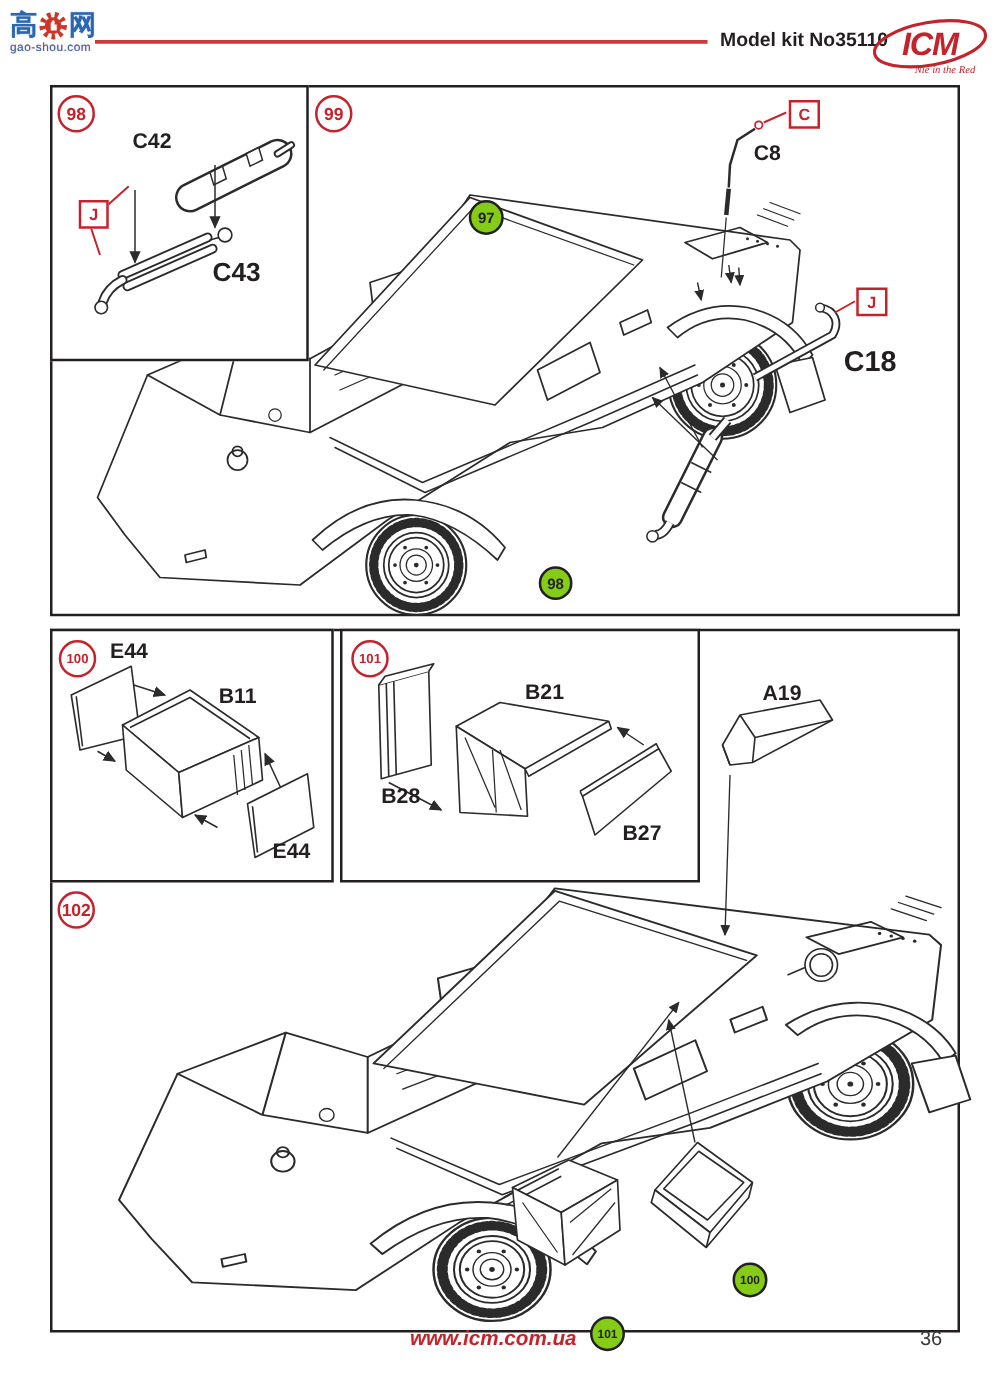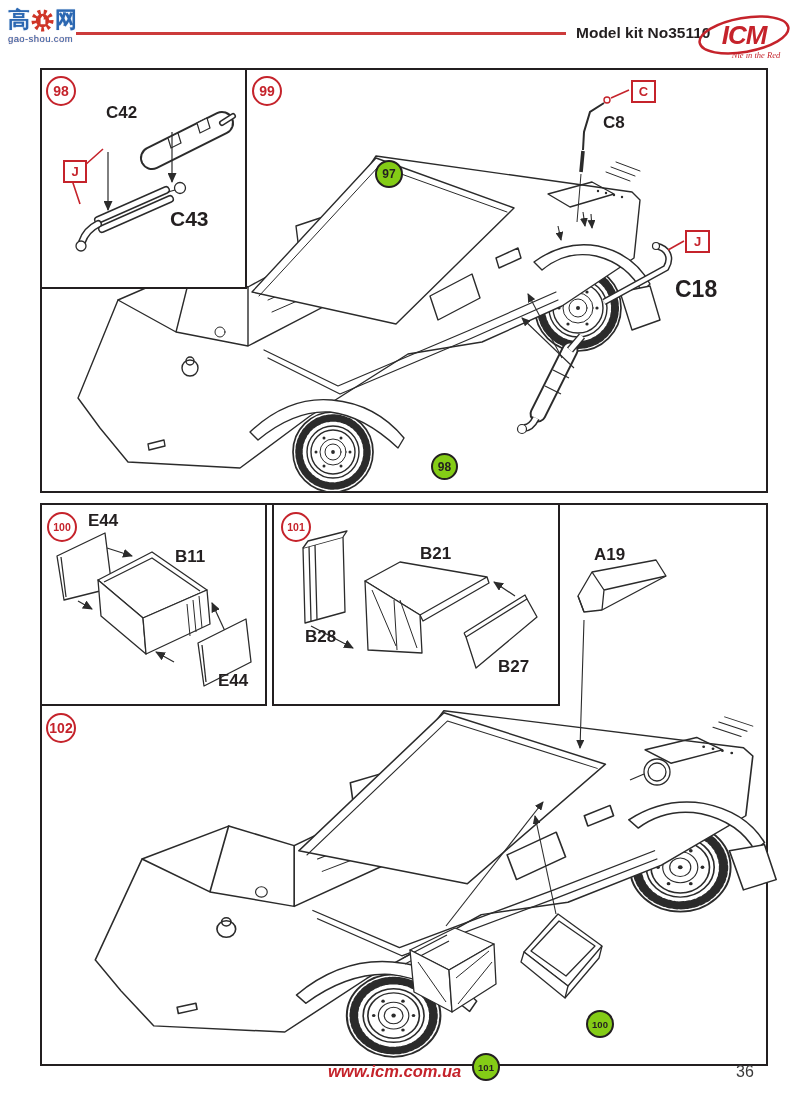--- a/index.html
+++ b/index.html
@@ -293,17 +293,17 @@
   <div class="lab" style="left:106px;top:104px;font-size:17px;">C42</div>
   <div class="lab" style="left:142px;top:208px;font-size:21px;margin-left:28px;">C43</div>
   <div class="lab" style="left:603px;top:114px;font-size:17px;">C8</div>
   <div class="lab" style="left:675px;top:278px;font-size:23px;">C18</div>
   <div class="lab" style="left:88px;top:512px;font-size:17px;">E44</div>
   <div class="lab" style="left:175px;top:548px;font-size:17px;">B11</div>
   <div class="lab" style="left:218px;top:672px;font-size:17px;">E44</div>
   <div class="lab" style="left:284px;top:628px;font-size:17px;margin-left:21px;">B28</div>
   <div class="lab" style="left:420px;top:545px;font-size:17px;">B21</div>
   <div class="lab" style="left:498px;top:658px;font-size:17px;">B27</div>
-  <div class="lab" style="left:594px;top:546px;font-size:17px;">A19</div>
+  <div class="lab" style="left:610px;top:546px;font-size:17px;">A19</div>
 
   <div class="site">www.icm.com.ua</div>
   <div class="pageno">36</div>
 </div>
 
 </body></html>

